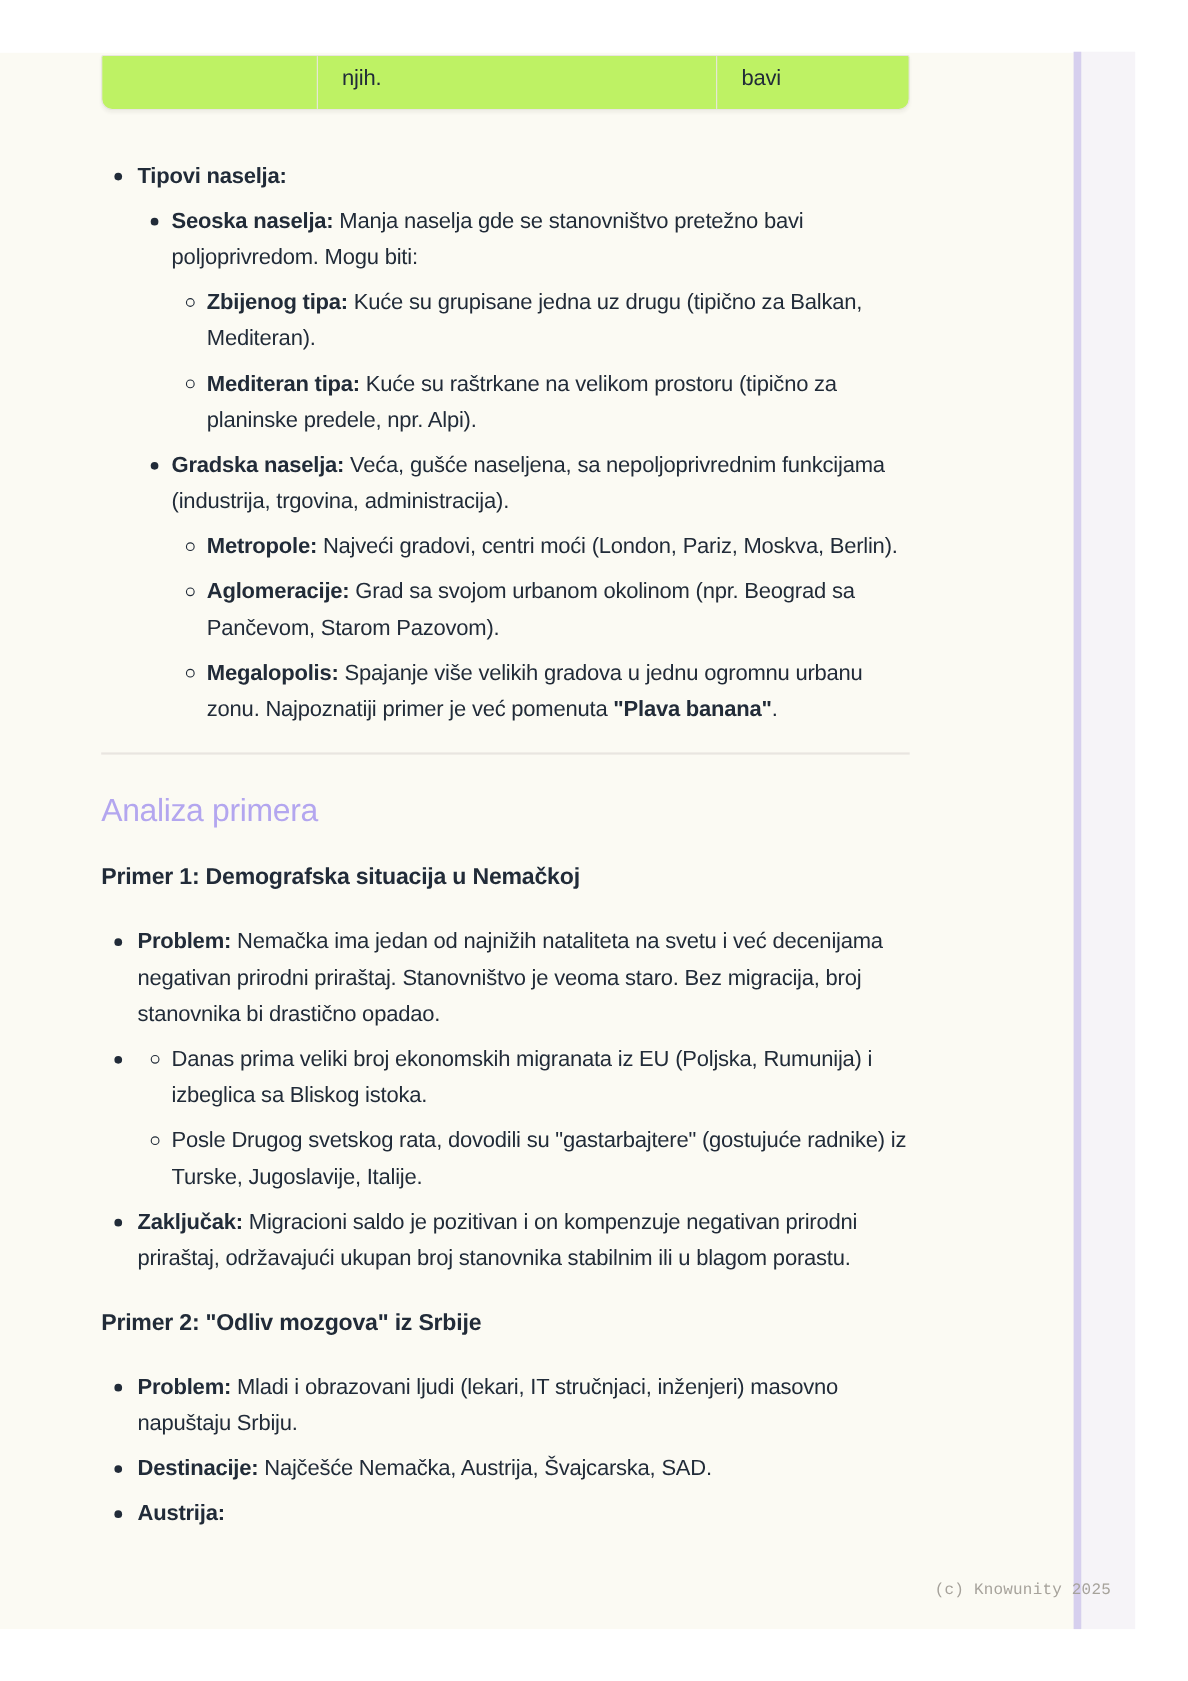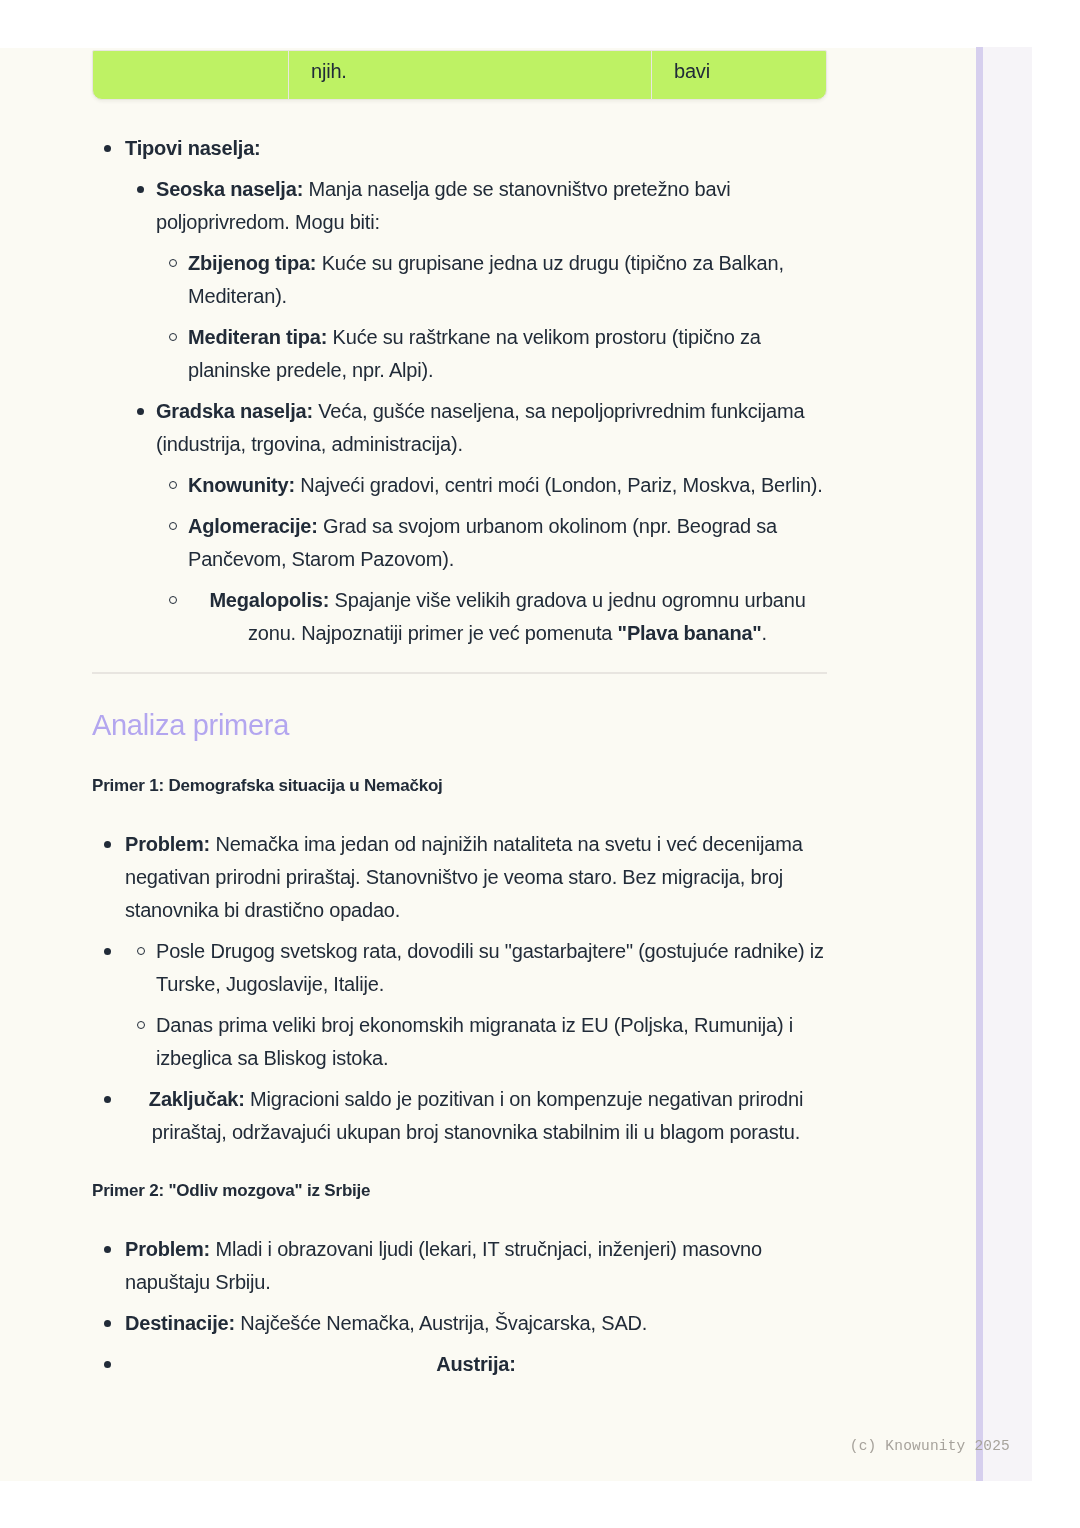--- a/index.html
+++ b/index.html
@@ -45,41 +45,41 @@
     border-radius:2px 2px 10px 10px;
     box-shadow:0 2px 3px rgba(60,60,50,.06);
   }
   .cell{
     border-left:1px solid var(--cellborder);
     padding:6px 10px 0 22px;box-sizing:border-box;
     font-size:20px;line-height:28px;overflow:hidden;
   }
   .cell:first-child{border-left:none;}
   
-  .list{margin-top:32px;}
+  .list{margin-top:44px;}
   .list.tight{margin-top:29px;}
   .li{position:relative;margin-bottom:8px;}
-  .li:last-child{margin-bottom:0;text-align:center;}
+  .li:last-child{margin-bottom:0;}
   .lv1{padding-left:33px;}
   .lv2{padding-left:64px;}
   .lv3{padding-left:96px;}
   .marker{position:absolute;top:13px;width:7px;height:7px;border-radius:50%;}
   .lv1>.marker{left:12px;}
   .lv2>.marker{left:45px;}
   .lv3>.marker{left:77px;}
   .marker.disc{background:var(--ink);}
   .marker.circle{background:transparent;border:1.6px solid var(--ink);width:6px;height:6px;top:12px;}
   b{font-weight:bold;}
   
   .divider{border:none;border-top:2px solid var(--line);margin:22px 0 0 0;}
   h2.section{
     margin:32px 0 0 0;font-size:29px;line-height:38px;font-weight:normal;
     color:var(--purple);letter-spacing:-0.3px;
   }
-  h3.primer{margin:29px 0 0 0;font-size:17px;line-height:26px;font-weight:bold;letter-spacing:-0.2px;}
+  h3.primer{margin:29px 0 0 0;font-size:21px;line-height:26px;font-weight:bold;letter-spacing:-0.2px;}
   h3.primer+ .list{margin-top:29px;}
   .credit{
     position:absolute;top:1437px;right:70px;z-index:3;
     font-size:14.5px;line-height:18px;color:var(--credit);letter-spacing:0.2px;font-family:Liberation Mono, monospace;
   }
 </style>
 </head>
 <body>
 
 <div id="canvas">
@@ -96,35 +96,35 @@
         <div class="cell">njih.</div>
         <div class="cell">bavi</div>
       </div>
 
     <div class="list">
         <div class="li lv1"><span class="marker disc"></span><span><b>Tipovi naselja:</b></span></div>
         <div class="li lv2"><span class="marker disc"></span><span><b>Seoska naselja:</b><span> Manja naselja gde se stanovništvo pretežno bavi poljoprivredom. Mogu biti:</span></span></div>
         <div class="li lv3"><span class="marker circle"></span><span><b>Zbijenog tipa:</b><span> Kuće su grupisane jedna uz drugu (tipično za Balkan, Mediteran).</span></span></div>
         <div class="li lv3"><span class="marker circle"></span><span><b>Mediteran tipa:</b><span> Kuće su raštrkane na velikom prostoru (tipično za planinske predele, npr. Alpi).</span></span></div>
         <div class="li lv2"><span class="marker disc"></span><span><b>Gradska naselja:</b><span> Veća, gušće naseljena, sa nepoljoprivrednim funkcijama (industrija, trgovina, administracija).</span></span></div>
-        <div class="li lv3"><span class="marker circle"></span><span><b>Knowunity:</b><span> Najveći gradovi, centri moći (London, Pariz, Moskva, Berlin).</span></span></div>
+        <div class="li lv3"><span class="marker circle"></span><span><b>Metropole:</b><span> Najveći gradovi, centri moći (London, Pariz, Moskva, Berlin).</span></span></div>
         <div class="li lv3"><span class="marker circle"></span><span><b>Aglomeracije:</b><span> Grad sa svojom urbanom okolinom (npr. Beograd sa Pančevom, Starom Pazovom).</span></span></div>
         <div class="li lv3"><span class="marker circle"></span><span><b>Megalopolis:</b><span> Spajanje više velikih gradova u jednu ogromnu urbanu zonu. Najpoznatiji primer je već pomenuta </span><b>"Plava banana"</b><span>.</span></span></div>
       </div>
 
     <hr class="divider">
 
     <h2 class="section">Analiza primera</h2>
 
     <h3 class="primer">Primer 1: Demografska situacija u Nemačkoj</h3>
     <div class="list tight">
         <div class="li lv1"><span class="marker disc"></span><span><b>Problem:</b><span> Nemačka ima jedan od najnižih nataliteta na svetu i već decenijama negativan prirodni priraštaj. Stanovništvo je veoma staro. Bez migracija, broj stanovnika bi drastično opadao.</span></span></div>
         <div class="li lv1"><span class="marker disc"></span></div>
+        <div class="li lv2"><span class="marker circle"></span><span><span>Danas prima veliki broj ekonomskih migranata iz EU (Poljska, Rumunija) i izbeglica sa Bliskog istoka.</span></span></div>
         <div class="li lv2"><span class="marker circle"></span><span><span>Posle Drugog svetskog rata, dovodili su "gastarbajtere" (gostujuće radnike) iz Turske, Jugoslavije, Italije.</span></span></div>
-        <div class="li lv2"><span class="marker circle"></span><span><span>Danas prima veliki broj ekonomskih migranata iz EU (Poljska, Rumunija) i izbeglica sa Bliskog istoka.</span></span></div>
         <div class="li lv1"><span class="marker disc"></span><span><b>Zaključak:</b><span> Migracioni saldo je pozitivan i on kompenzuje negativan prirodni priraštaj, održavajući ukupan broj stanovnika stabilnim ili u blagom porastu.</span></span></div>
       </div>
 
     <h3 class="primer">Primer 2: "Odliv mozgova" iz Srbije</h3>
     <div class="list tight">
         <div class="li lv1"><span class="marker disc"></span><span><b>Problem:</b><span> Mladi i obrazovani ljudi (lekari, IT stručnjaci, inženjeri) masovno napuštaju Srbiju.</span></span></div>
         <div class="li lv1"><span class="marker disc"></span><span><b>Destinacije:</b><span> Najčešće Nemačka, Austrija, Švajcarska, SAD.</span></span></div>
         <div class="li lv1"><span class="marker disc"></span><span><b>Austrija:</b></span></div>
       </div>
 

